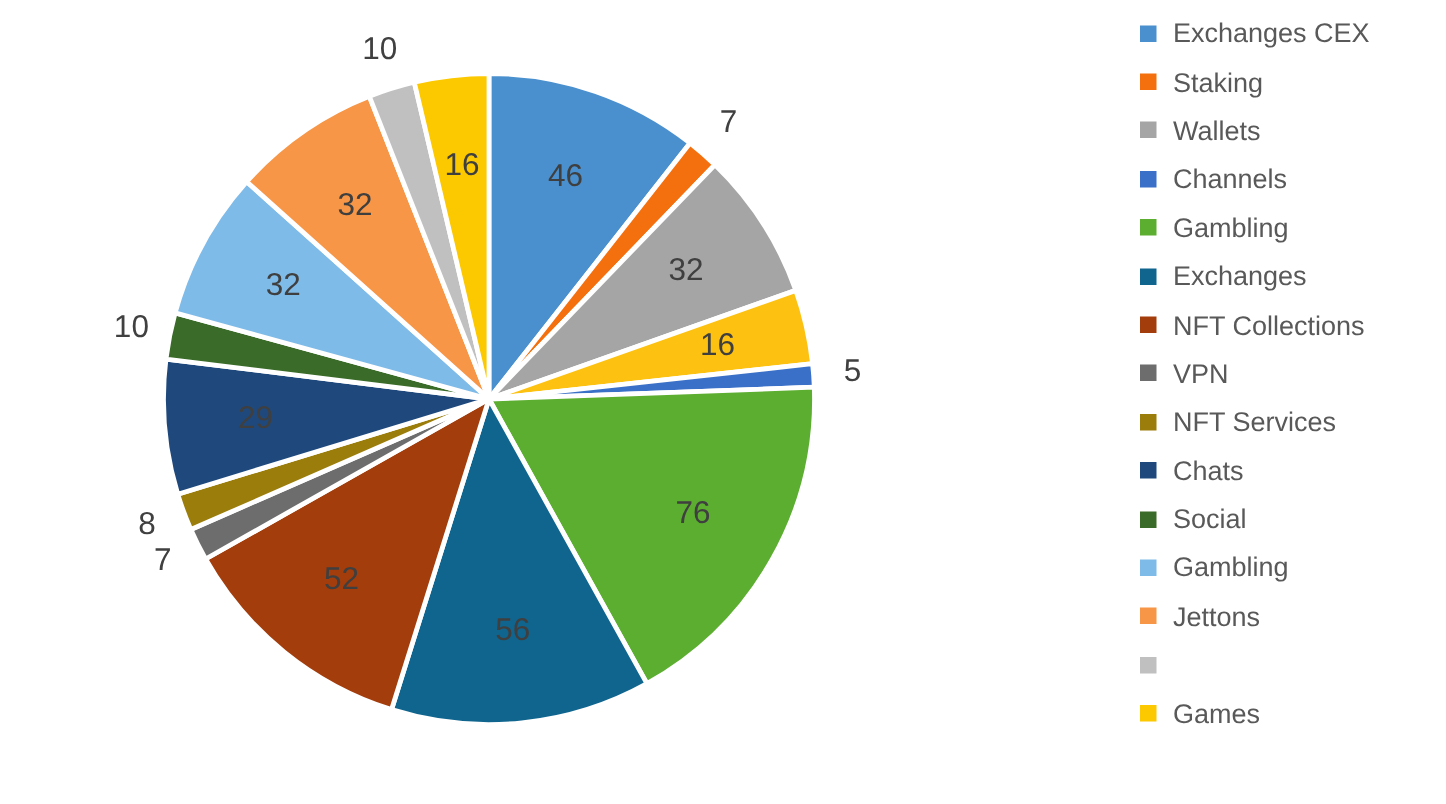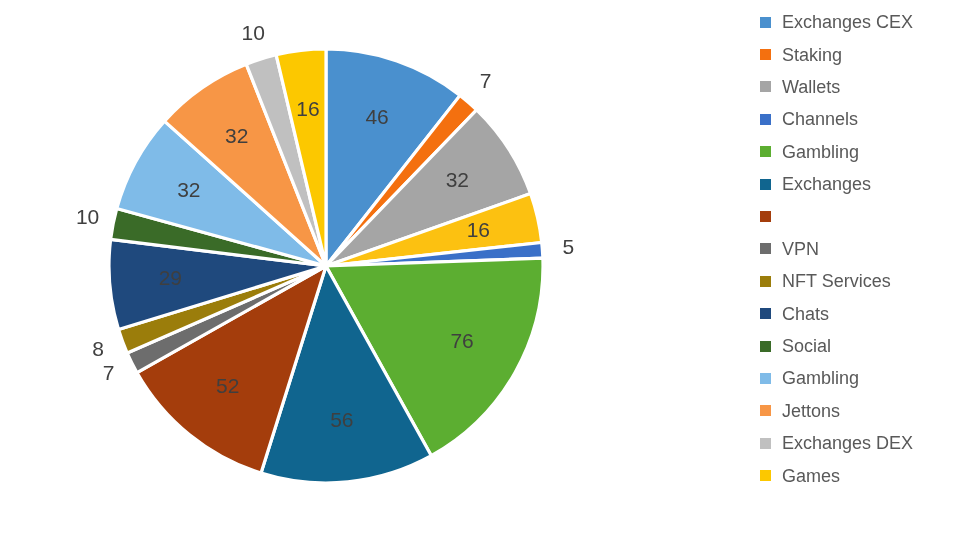--- a/index.html
+++ b/index.html
@@ -140,20 +140,21 @@
       <div class="legend-item">
         <span class="legend-swatch" style="background: rgb(92, 174, 49);"></span>
         <span class="legend-label">Gambling</span>
       </div>
       <div class="legend-item">
         <span class="legend-swatch" style="background: rgb(16, 101, 143);"></span>
         <span class="legend-label">Exchanges</span>
       </div>
       <div class="legend-item">
         <span class="legend-swatch" style="background: rgb(164, 61, 12);"></span>
+        <span class="legend-label">NFT Collections</span>
       </div>
       <div class="legend-item">
         <span class="legend-swatch" style="background: rgb(109, 109, 109);"></span>
         <span class="legend-label">VPN</span>
       </div>
       <div class="legend-item">
         <span class="legend-swatch" style="background: rgb(155, 125, 11);"></span>
         <span class="legend-label">NFT Services</span>
       </div>
       <div class="legend-item">
@@ -167,21 +168,20 @@
       <div class="legend-item">
         <span class="legend-swatch" style="background: rgb(127, 187, 232);"></span>
         <span class="legend-label">Gambling</span>
       </div>
       <div class="legend-item">
         <span class="legend-swatch" style="background: rgb(247, 150, 70);"></span>
         <span class="legend-label">Jettons</span>
       </div>
       <div class="legend-item">
         <span class="legend-swatch" style="background: rgb(192, 192, 192);"></span>
-        <span class="legend-label">Exchanges DEX</span>
       </div>
       <div class="legend-item">
         <span class="legend-swatch" style="background: rgb(252, 200, 0);"></span>
         <span class="legend-label">Games</span>
       </div>
     </div>
 
 </div>
 
 </body></html>

